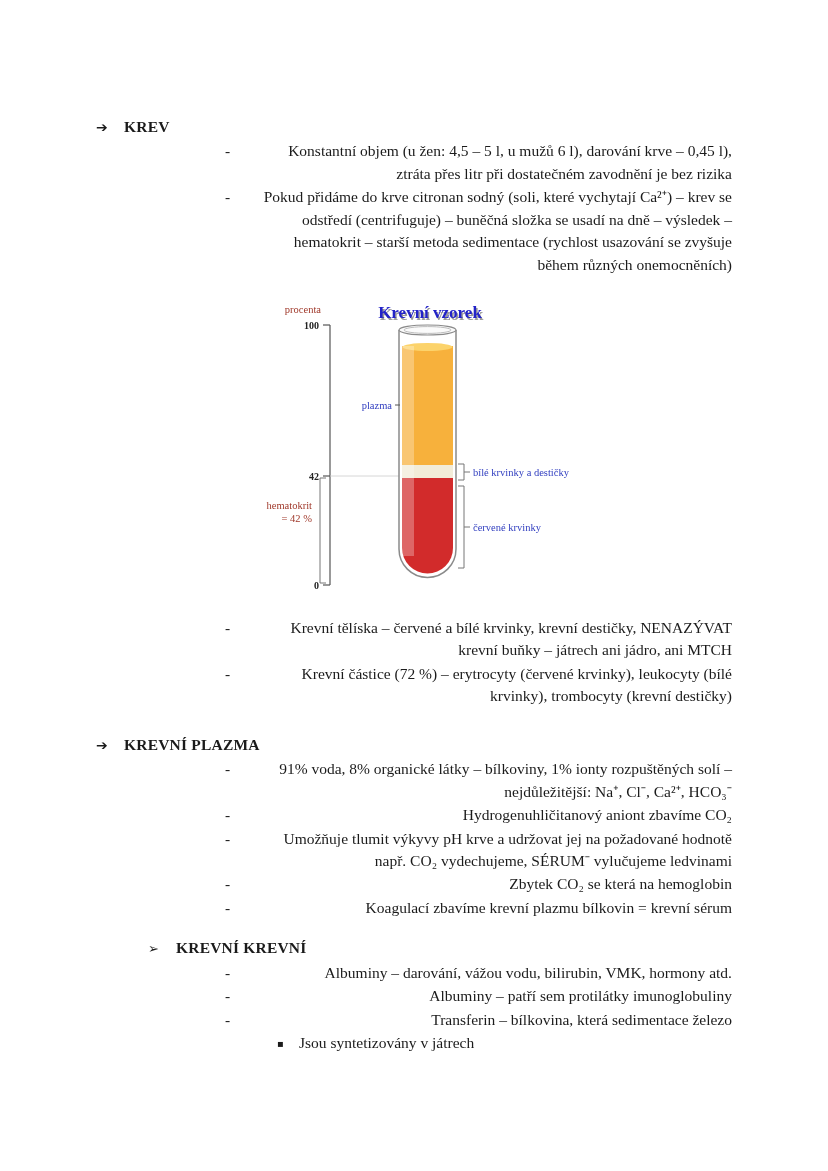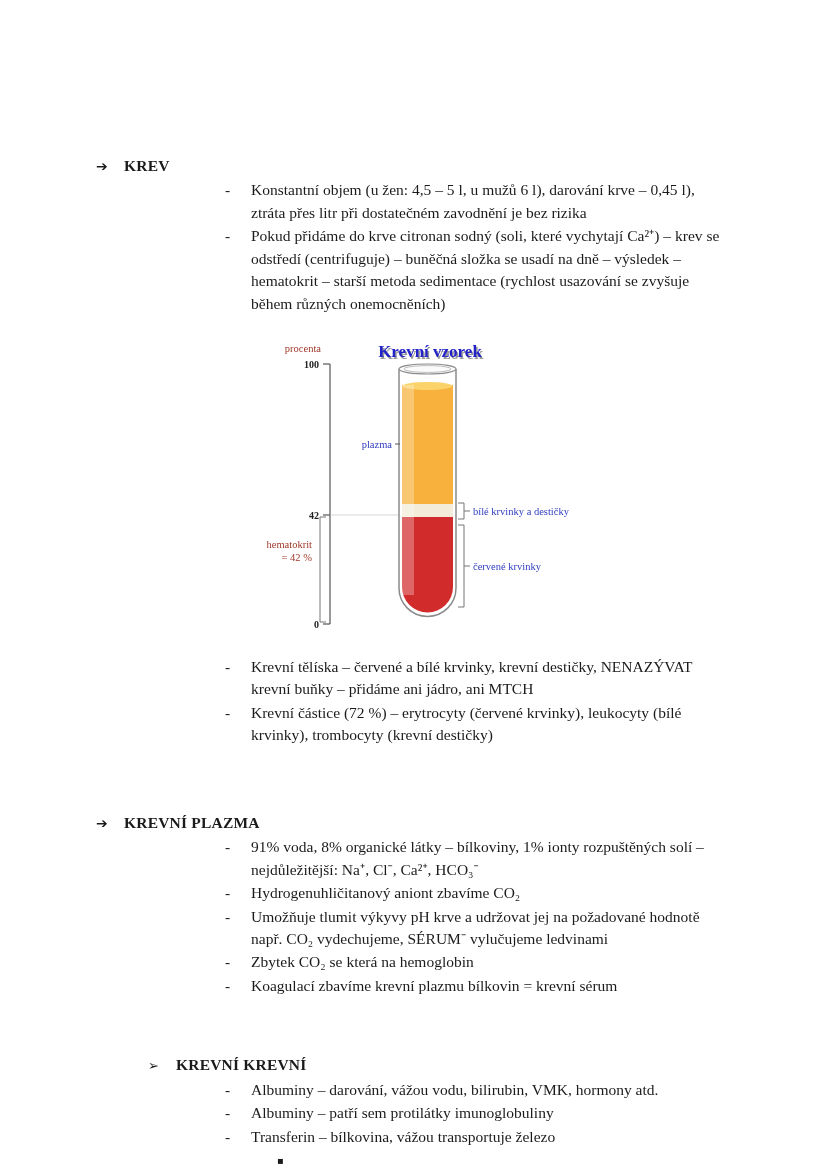--- a/index.html
+++ b/index.html
@@ -14,26 +14,26 @@
     overflow:hidden;
   }
   .content { padding:116px 96px 0 96px; }
 
   .heading { display:flex; align-items:baseline; font-weight:bold; margin-bottom:2px; }
   .heading .marker {
     width:28px; flex:none;
     font-family:"DejaVu Sans", sans-serif;
     font-size:14px;
   }
-  .heading .heading-text { letter-spacing:0.2px;margin-top:39px; }
+  .heading .heading-text { letter-spacing:0.2px; }
 
   .bullets { margin-left:129px; }
   .bullet { display:flex; margin-bottom:1px; }
   .bullet .dash { width:26px; flex:none; }
-  .bullet .btext { flex:1; }
+  .bullet .btext { flex:1;text-align:right; }
 
   .figure-wrap { margin:24px 0 10px 159px; }
 
   .section-plazma { margin-top:26px; }
   .subsection { margin-top:18px; }
   .subsection .heading { margin-left:52px; }
   .subsection .heading .marker { width:28px; font-size:13px; }
 
   .subbullet { display:flex; margin-left:181px; }
   .subbullet .sq {
@@ -111,21 +111,21 @@
 
           <path d="M203,186 L209,186 L209,268 L203,268" fill="none" stroke="#777" stroke-width="1"></path>
           <line x1="209" y1="227" x2="215" y2="227" stroke="#777" stroke-width="1"></line>
           <text x="218" y="230.5" class="fig-label" fill="#3340c0">červené krvinky</text>
         </svg>
       </div>
 
       <div class="bullets">
         <div class="bullet">
           <span class="dash">-</span>
-          <span class="btext">Krevní tělíska – červené a bílé krvinky, krevní destičky, NENAZÝVAT krevní buňky – přidáme ani jádro, ani MTCH</span>
+          <span class="btext">Krevní tělíska – červené a bílé krvinky, krevní destičky, NENAZÝVAT krevní buňky – játrech ani jádro, ani MTCH</span>
         </div>
         <div class="bullet">
           <span class="dash">-</span>
           <span class="btext">Krevní částice (72 %) – erytrocyty (červené krvinky), leukocyty (bílé krvinky), trombocyty (krevní destičky)</span>
         </div>
       </div>
     </div>
 
     <div class="section section-plazma">
       <div class="heading">
@@ -164,23 +164,24 @@
           <div class="bullet">
             <span class="dash">-</span>
             <span class="btext">Albuminy – darování, vážou vodu, bilirubin, VMK, hormony atd.</span>
           </div>
           <div class="bullet">
             <span class="dash">-</span>
             <span class="btext">Albuminy – patří sem protilátky imunoglobuliny</span>
           </div>
           <div class="bullet">
             <span class="dash">-</span>
-            <span class="btext">Transferin – bílkovina, vážou transportuje železo</span>
+            <span class="btext">Transferin – bílkovina, která sedimentace železo</span>
           </div>
         </div>
         <div class="subbullet">
           <span class="sq">▪</span>
+          <span class="btext">Jsou syntetizovány v játrech</span>
         </div>
       </div>
     </div>
 
   </div>
 </div>
 
 </body></html>

